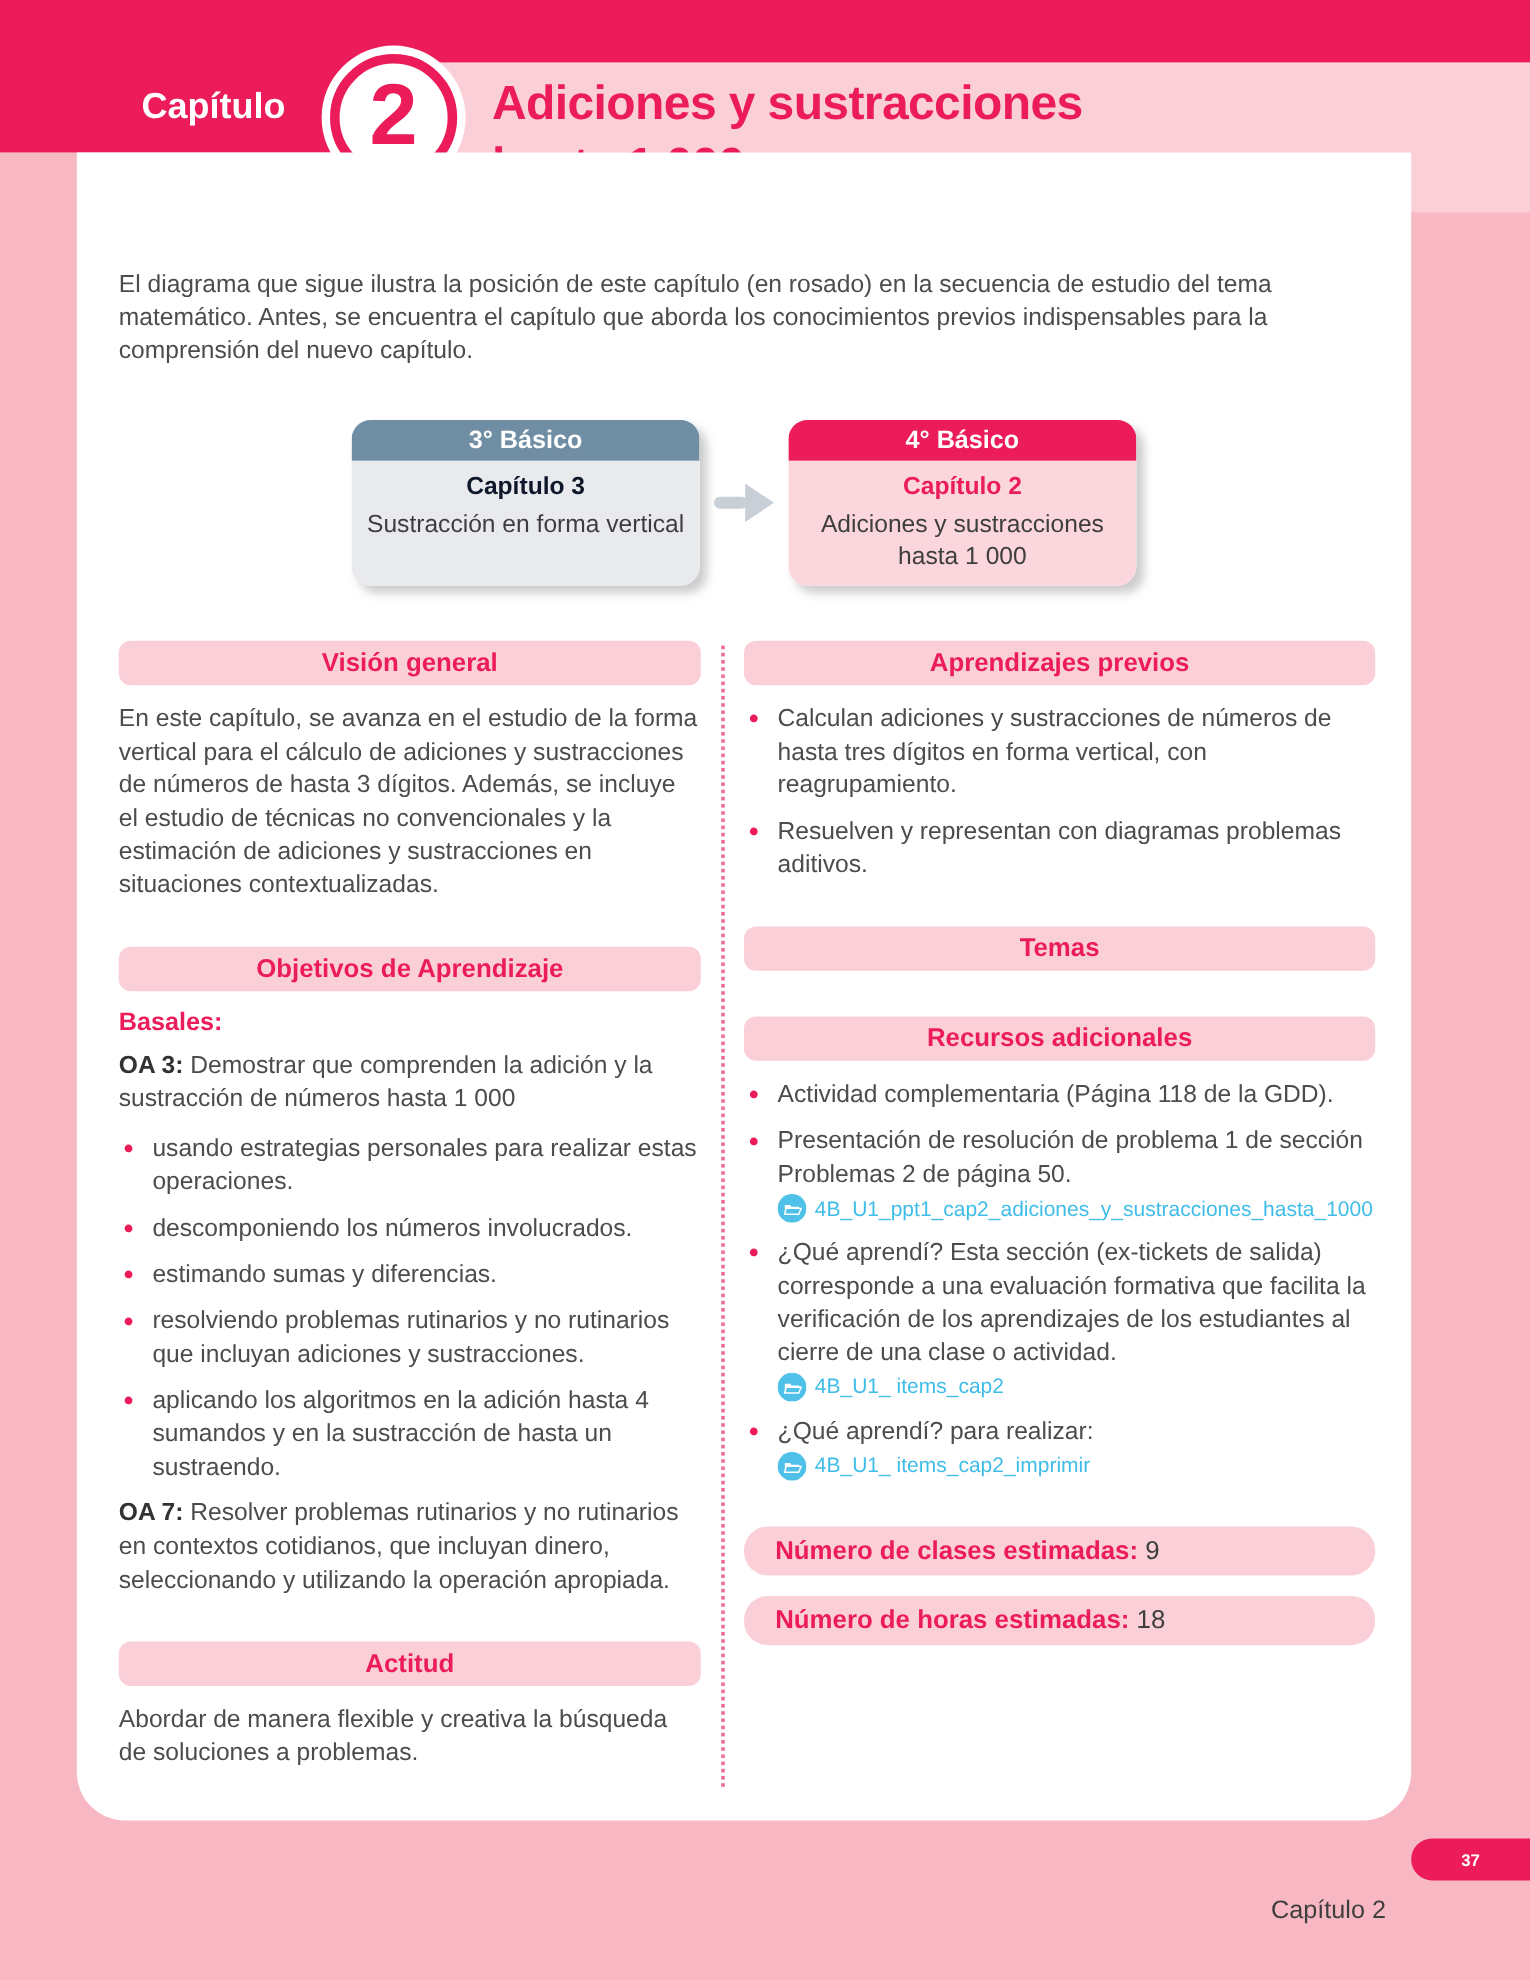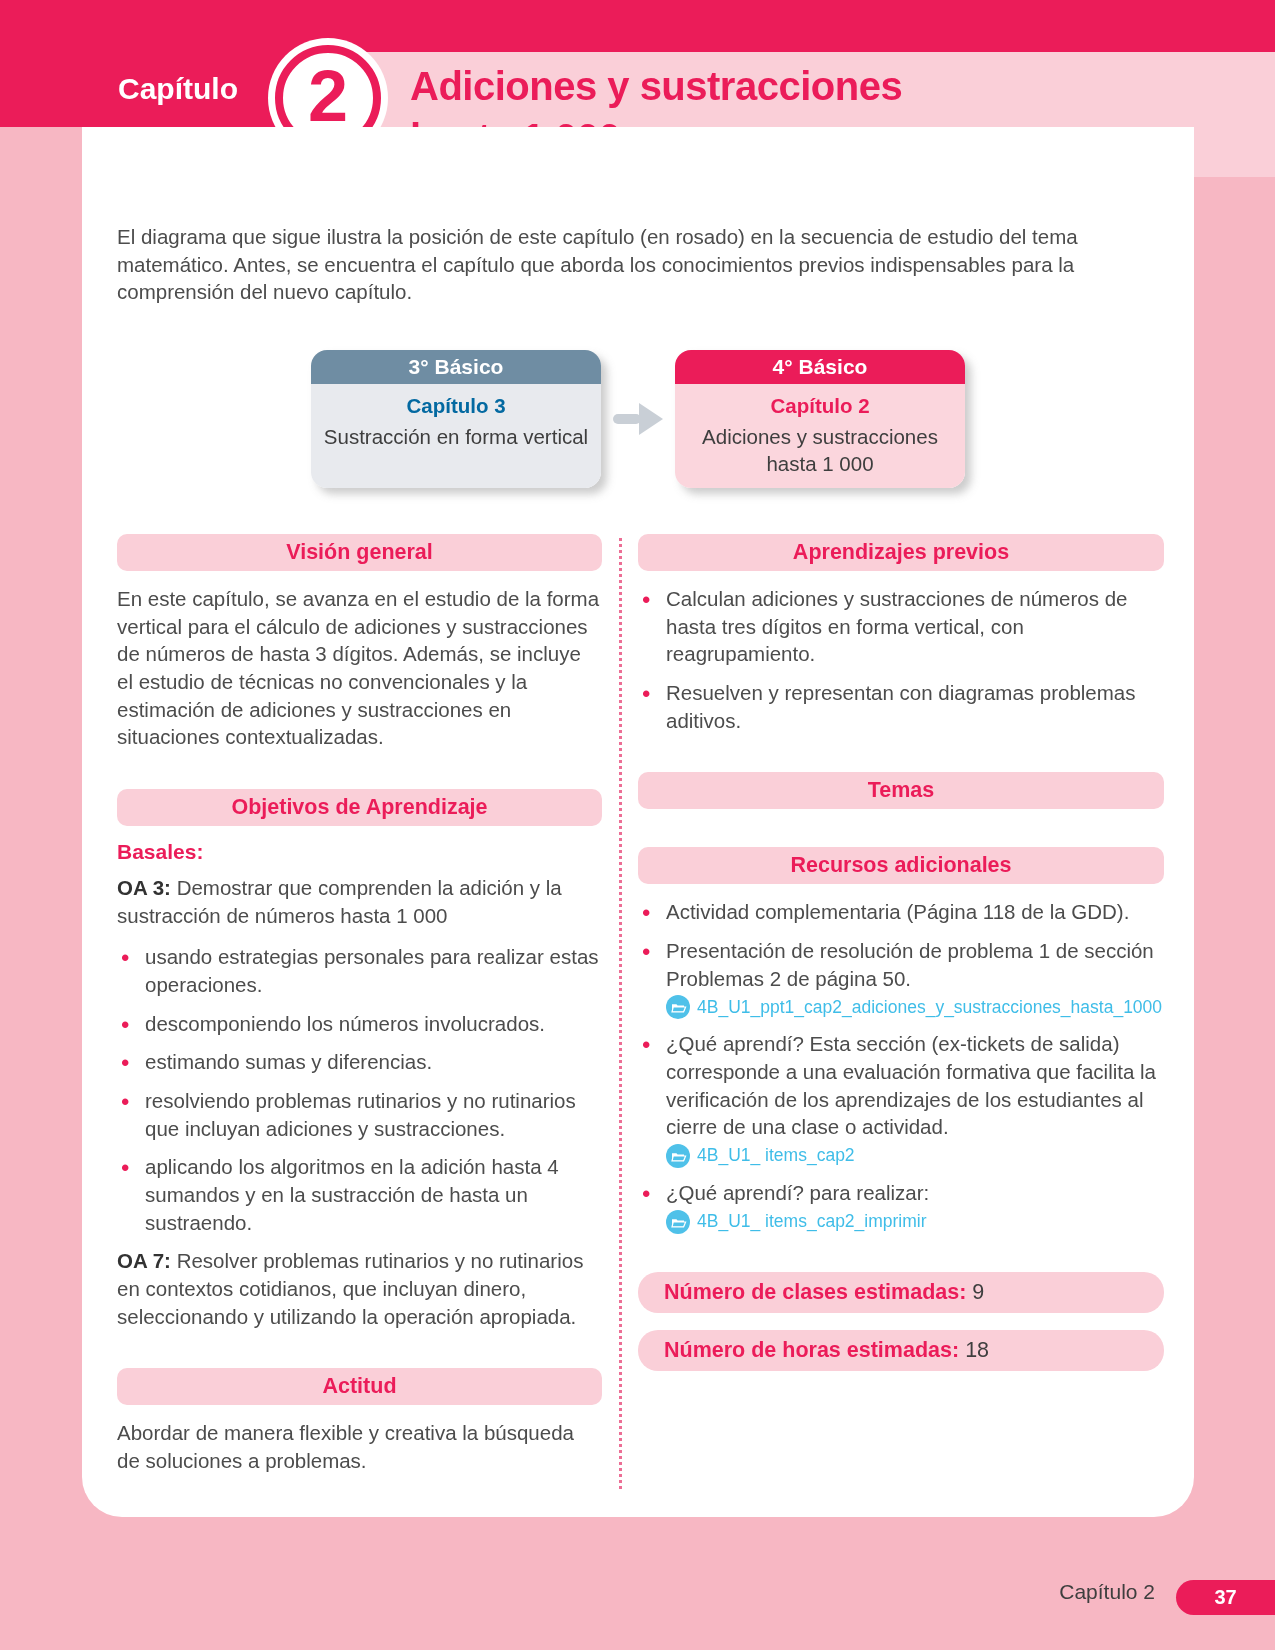--- a/index.html
+++ b/index.html
@@ -11,36 +11,36 @@
   
   .top-band{position:absolute;left:0;top:0;width:100%;height:127px;background:#EB1C59;}
   .title-strip{position:absolute;left:330px;top:52px;right:0;height:125px;background:#FACFD8;}
   .title-text{padding:8px 0 0 80px;color:#EB1C59;font-weight:bold;font-size:40px;line-height:1.3;letter-spacing:-0.5px;}
   .chapter-label{position:absolute;left:118px;top:72px;color:#ffffff;font-size:30px;font-weight:bold;}
   .chapter-circle{position:absolute;left:268px;top:38px;width:120px;height:120px;background:#ffffff;border-radius:50%;}
   .chapter-circle .ring{position:absolute;inset:7px;border:8px solid #EB1C59;border-radius:50%;
     display:flex;align-items:center;justify-content:center;}
   .chapter-circle .num{color:#EB1C59;font-size:72px;font-weight:bold;transform:translateY(-2px);}
   
-  .card{position:absolute;left:82px;top:127px;width:1112px;height:1390px;background:#ffffff;
+  .card{position:absolute;left:64px;top:127px;width:1112px;height:1390px;background:#ffffff;
     border-radius:0 0 40px 40px;}
   .intro{margin:96px 35px 0 35px;width:1012px;color:#4C4C4C;font-size:20.5px;line-height:1.35;}
   
   .diagram-row{margin-top:44px;display:flex;justify-content:center;align-items:center;}
   .dbox{width:290px;height:138px;border-radius:16px;overflow:hidden;box-shadow:6px 6px 8px rgba(110,110,110,.35);
     text-align:center;}
   .dbox-head{height:34px;display:flex;align-items:center;justify-content:center;color:#fff;
     font-weight:bold;font-size:21px;}
   .dbox-prev .dbox-head{background:#6F8DA3;}
   .dbox-next .dbox-head{background:#EB1C59;}
   .dbox-body{height:104px;padding-top:8px;font-size:20.5px;line-height:1.35;color:#3E3E3E;}
   .dbox-prev .dbox-body{background:#E8EAEE;}
   .dbox-next .dbox-body{background:#FBD6DD;}
   .dbox-chapter{font-weight:bold;margin-bottom:3px;}
-  .dbox-prev .dbox-chapter{color:#0369a1;}
+  .dbox-prev .dbox-chapter{color:#0f172a;}
   .dbox-next .dbox-chapter{color:#EB1C59;}
   .diagram-arrow{margin:0 8px;display:flex;align-items:center;}
   
   .columns{margin-top:46px;display:flex;padding:0 30px 0 35px;}
   .col-left{flex:none;width:485px;}
   .col-divider{flex:none;width:0;border-left:3px dotted #EC6E95;margin:4px 16px 0 17px;}
   .col-right{flex:1;min-width:0;}
   .band{background:#FACFD8;border-radius:10px;color:#EB1C59;font-weight:bold;font-size:21.5px;
     text-align:center;padding:6px 0;margin-bottom:14px;}
   .body-text{color:#4C4C4C;font-size:20.5px;line-height:1.35;margin:0 0 14px 0;}
@@ -52,23 +52,23 @@
   ul.blist li::before{content:"•";position:absolute;left:4px;top:-1px;color:#EB1C59;font-size:24px;}
   .res-link{display:flex;align-items:center;gap:7px;margin-top:3px;}
   .res-link a{color:#3FBDE8;font-size:17.5px;text-decoration:none;}
   .folder-badge{width:24px;height:24px;flex:none;}
   .count-band{background:#FACFD8;border-radius:20px;padding:8px 10px 8px 26px;font-size:21.5px;margin-bottom:17px;}
   .count-label{color:#EB1C59;font-weight:bold;}
   .count-value{color:#3E3E3E;margin-left:6px;}
   .recursos-list li{margin-bottom:14px;}
   
   .footer-chapter{position:absolute;top:1580px;right:120px;color:#3E3E3E;font-size:21px;}
-  .footer-pill{position:absolute;top:1580px;right:0;width:99px;height:35px;background:#EB1C59;
+  .footer-pill{position:absolute;top:1532px;right:0;width:99px;height:35px;background:#EB1C59;
     border-radius:18px 0 0 18px;display:flex;align-items:center;justify-content:center;
-    color:#ffffff;font-size:20px;font-weight:bold;}
+    color:#ffffff;font-size:14px;font-weight:bold;}
 </style>
 </head>
 <body>
 
 <div class="page">
 
   <div class="top-band"></div>
   <div class="title-strip">
     <div class="title-text">
       <div>Adiciones y sustracciones</div>

